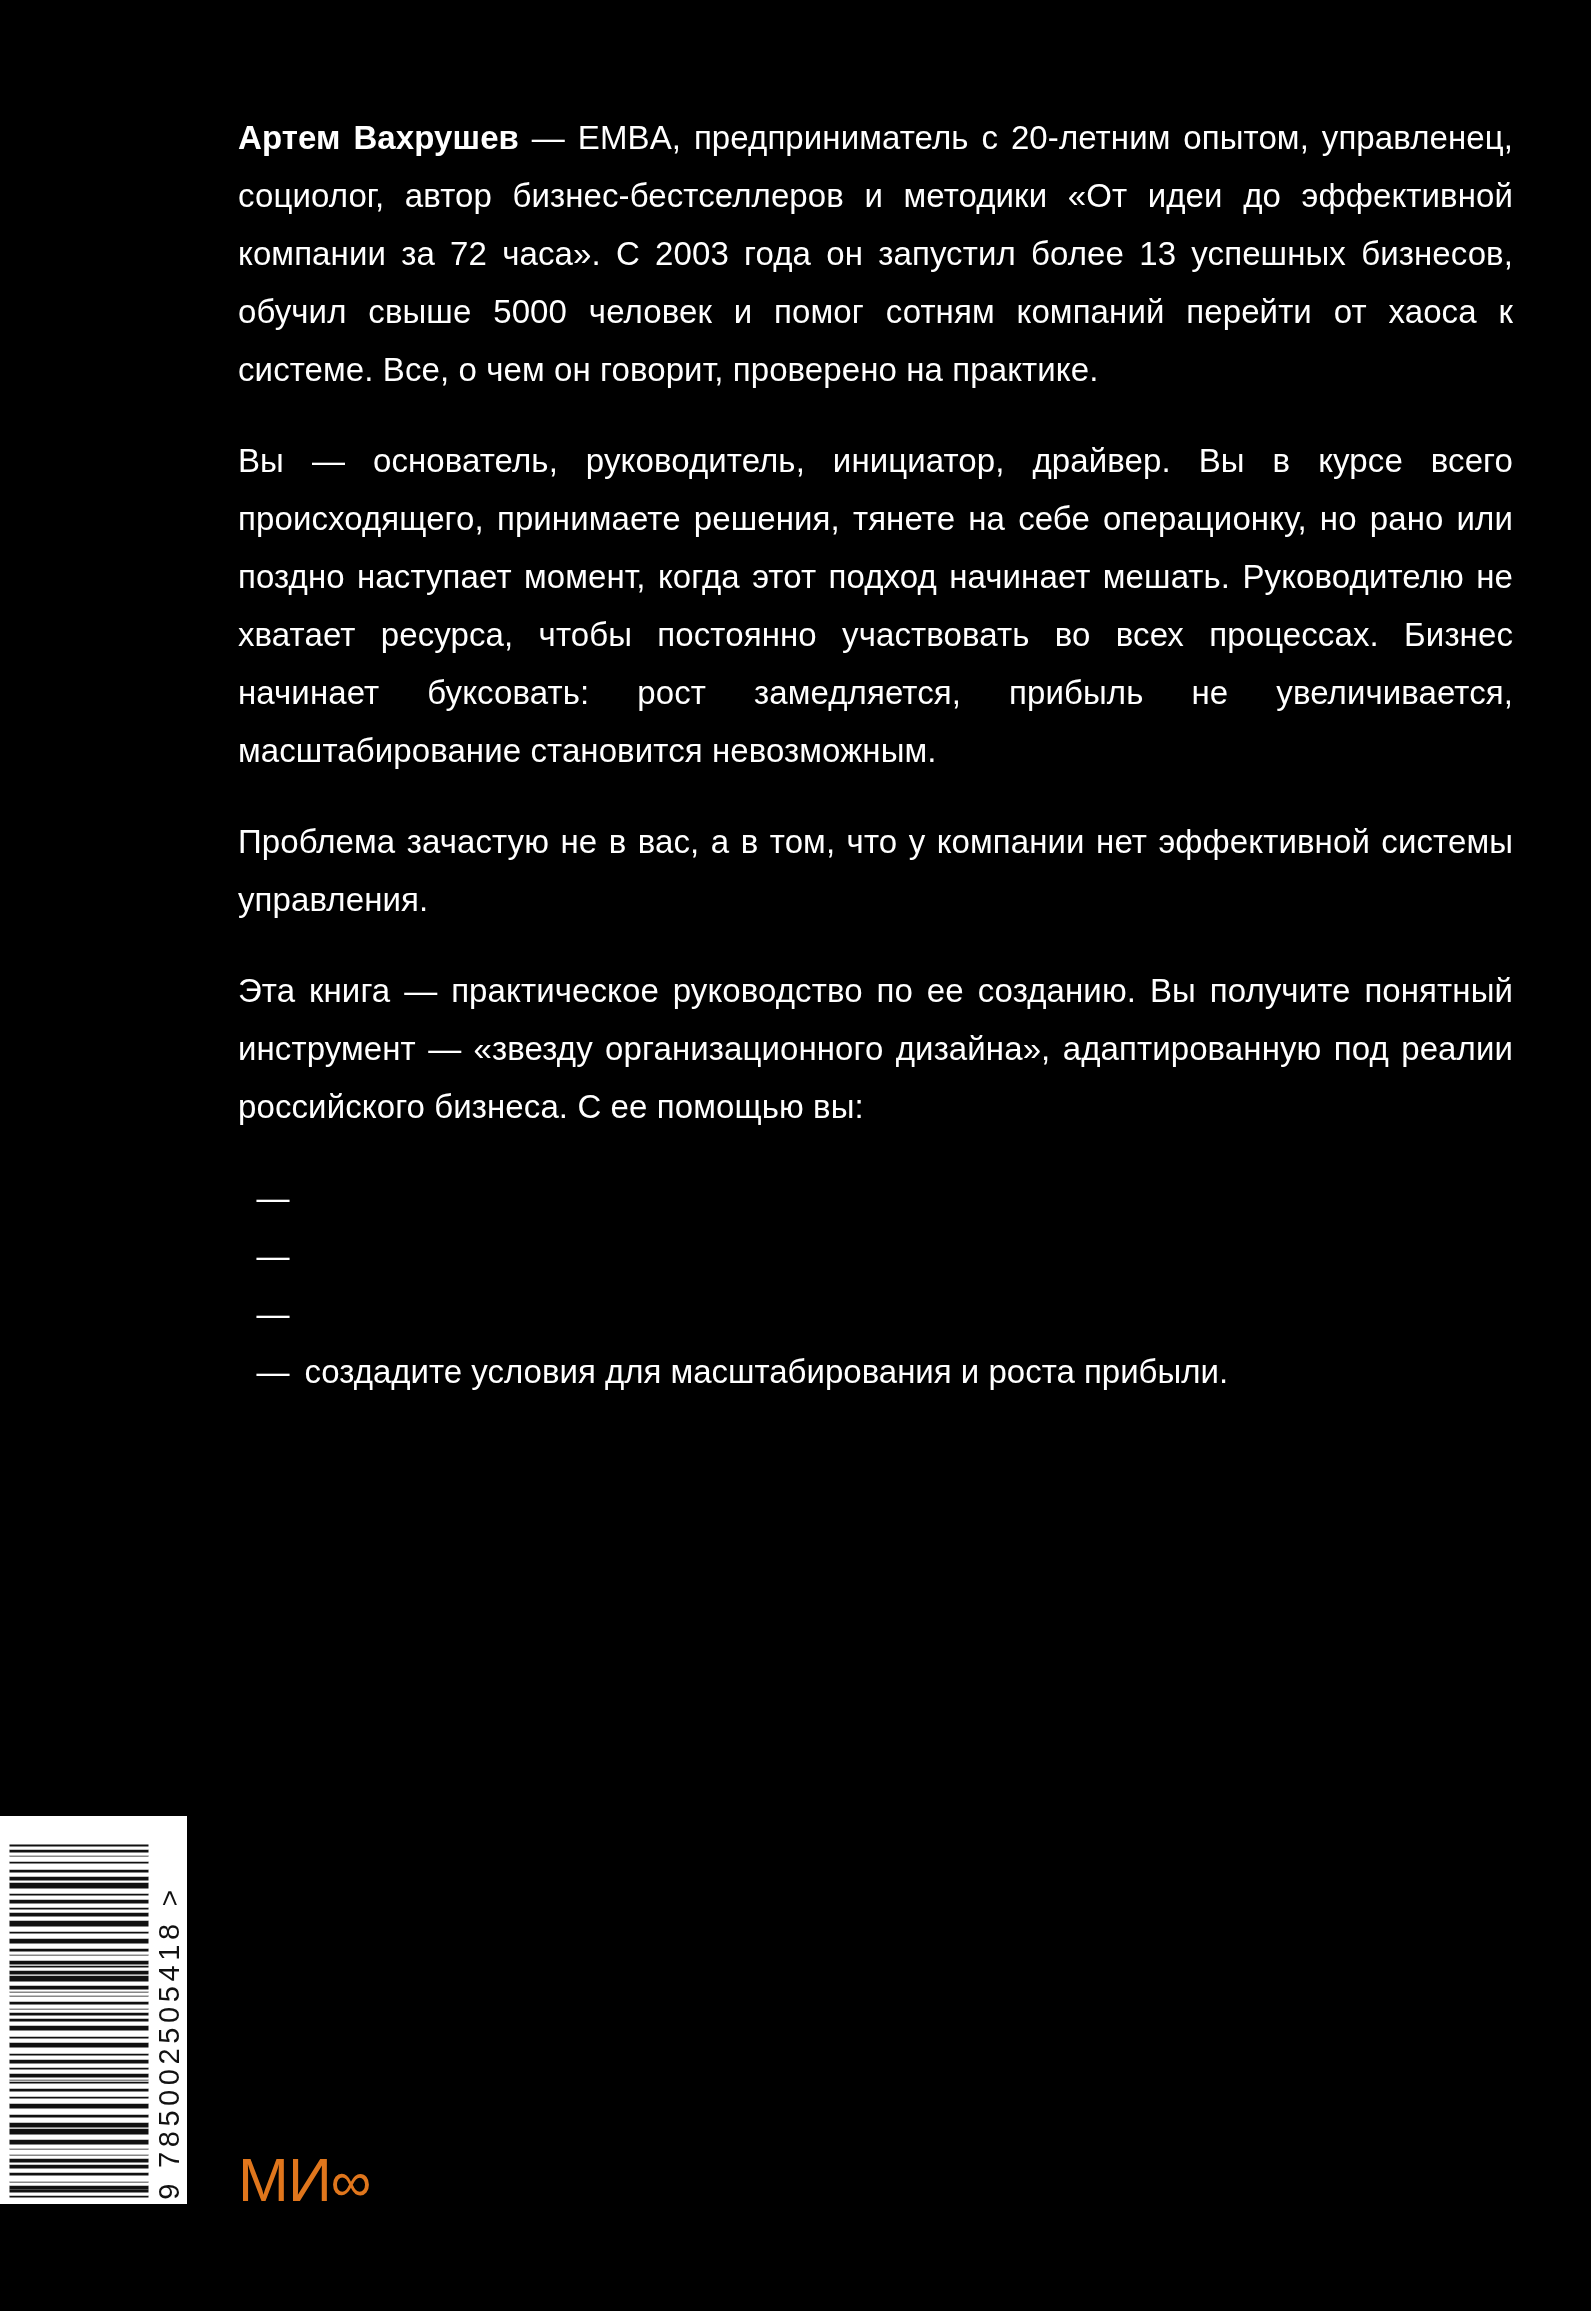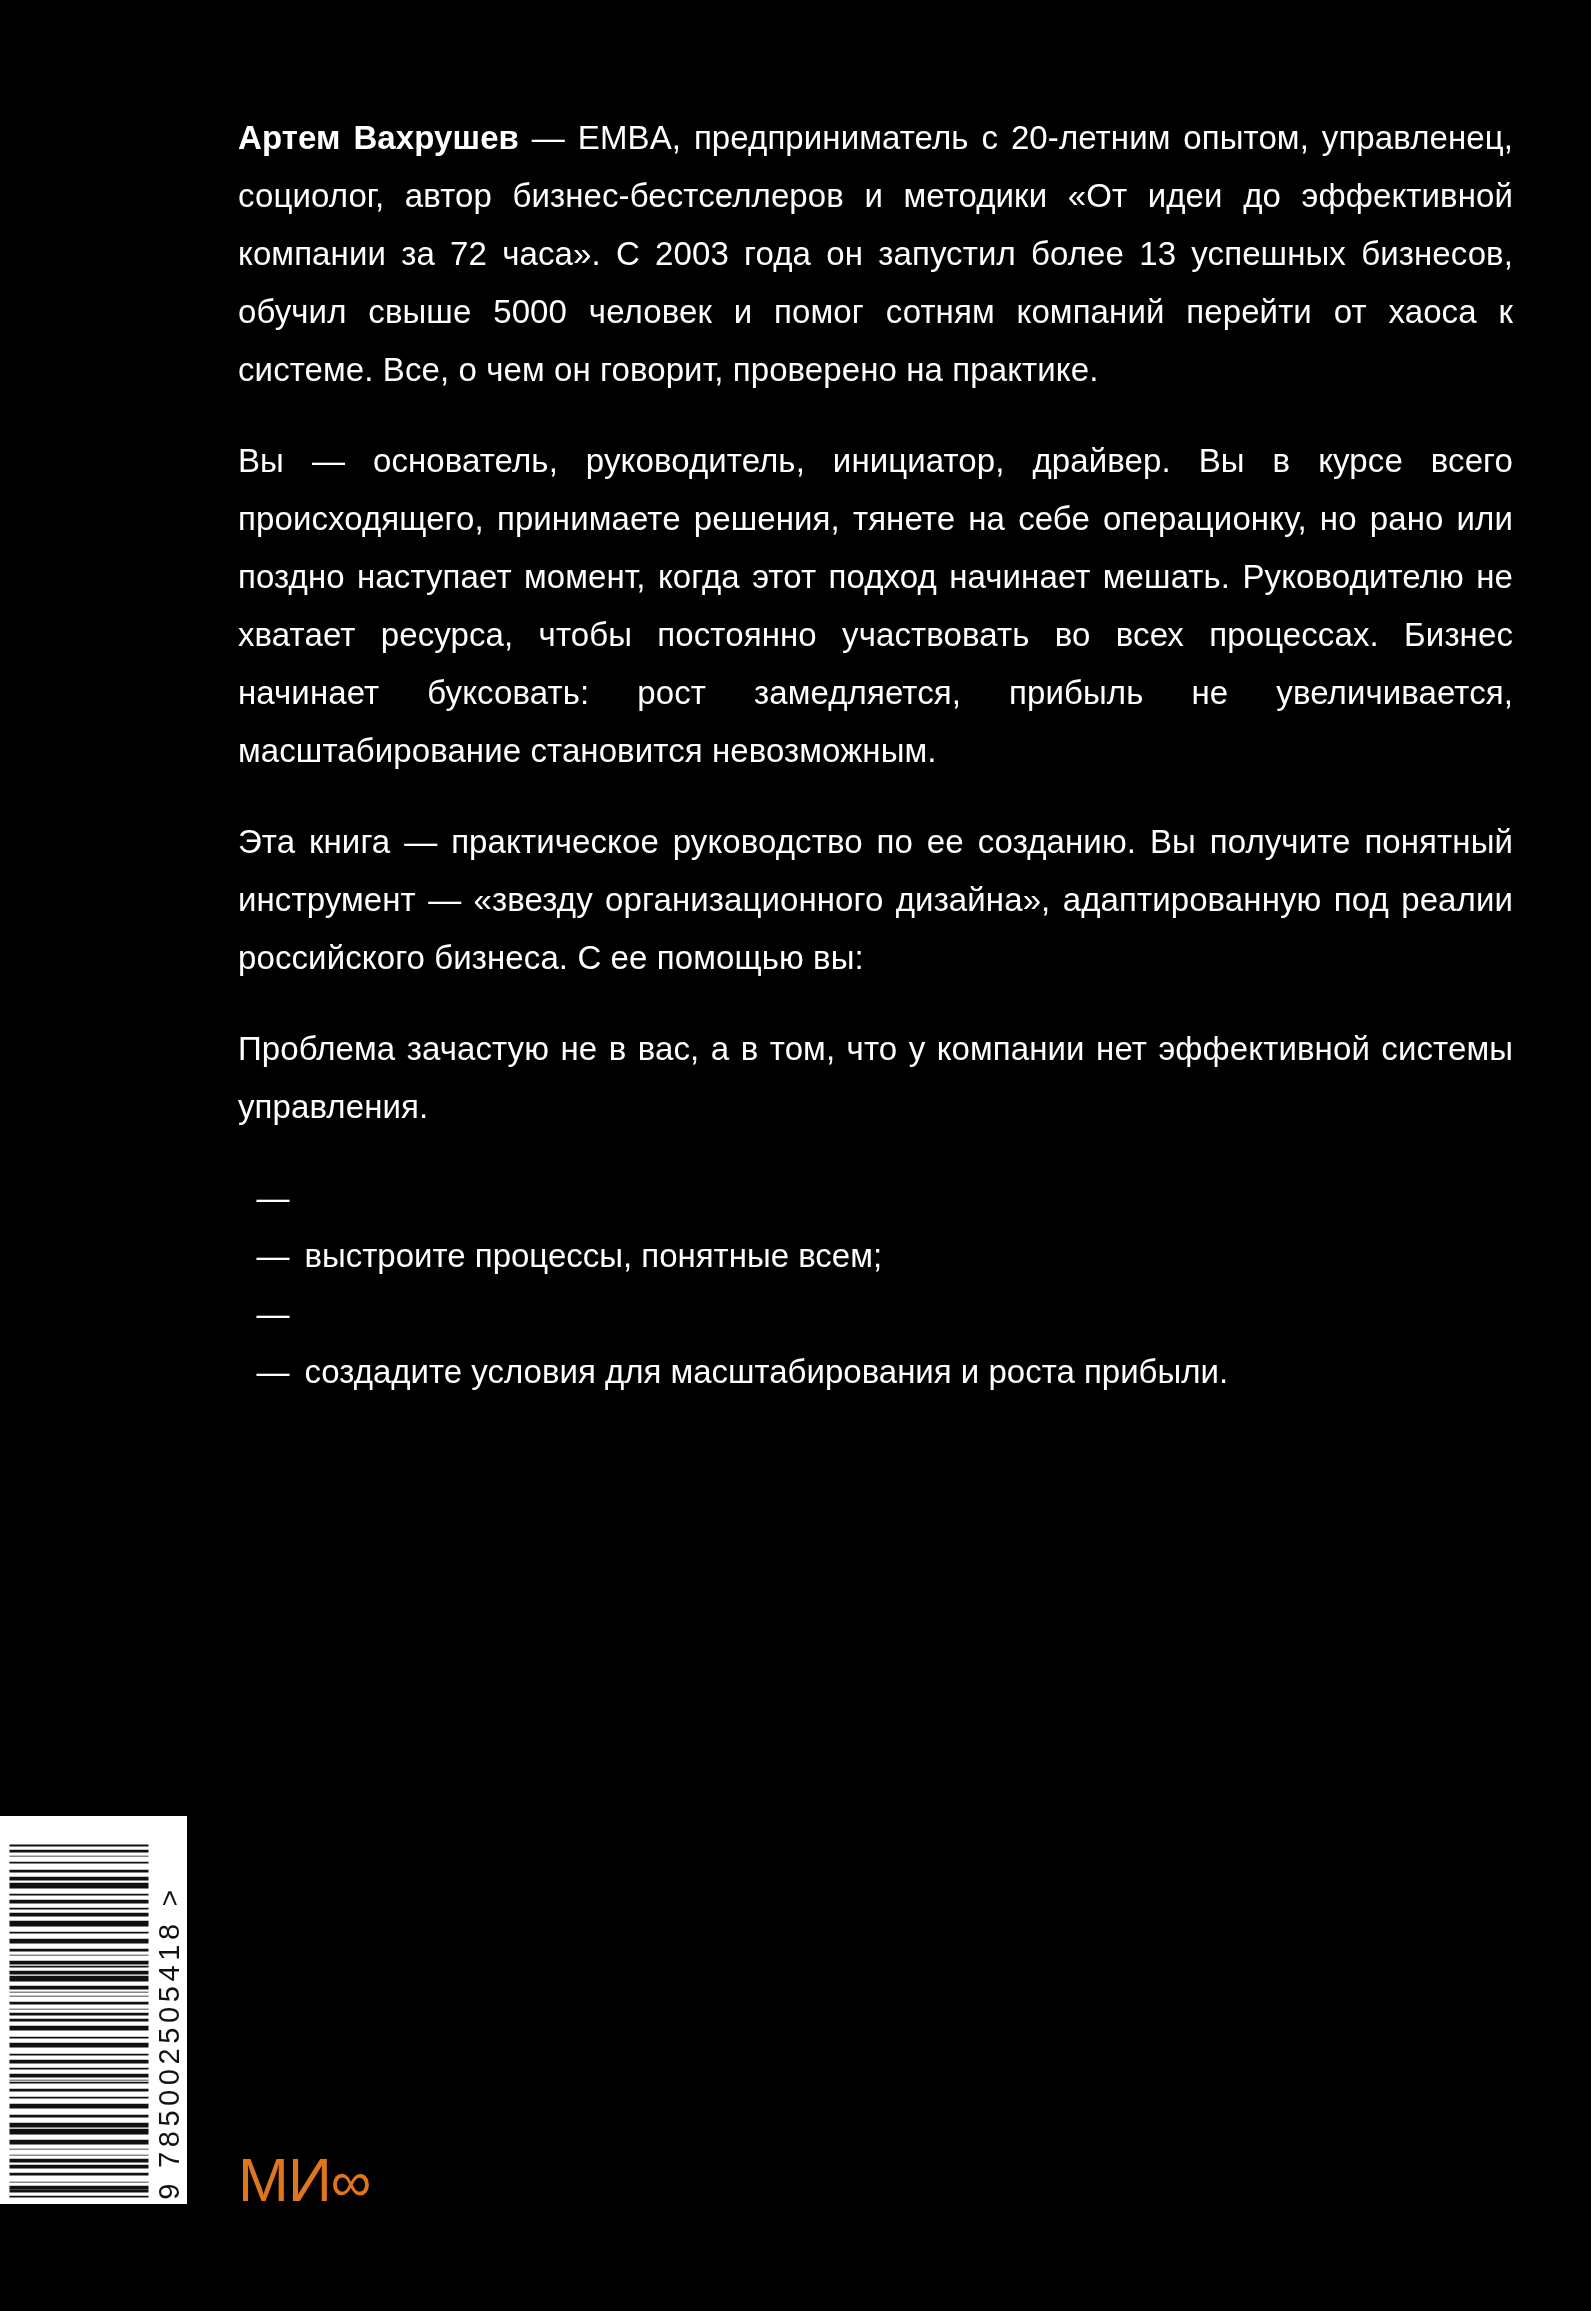--- a/index.html
+++ b/index.html
@@ -150,31 +150,30 @@
 <body>
 
 <div class="cover">
 
   <div class="blurb">
 
     <p class="para"><span class="author-name">Артем Вахрушев</span><span> — EMBA, предприниматель с 20-летним опытом, управленец, социолог, автор бизнес-бестселлеров и методики «От идеи до эффективной компании за 72 часа». С 2003 года он запустил более 13 успешных бизнесов, обучил свыше 5000 человек и помог сотням компаний перейти от хаоса к системе. Все, о чем он говорит, проверено на практике.</span></p>
 
     <p class="para">Вы — основатель, руководитель, инициатор, драйвер. Вы в курсе всего происходящего, принимаете решения, тянете на себе операционку, но рано или поздно наступает момент, когда этот подход начинает мешать. Руководителю не хватает ресурса, чтобы постоянно участвовать во всех процессах. Бизнес начинает буксовать: рост замедляется, прибыль не увеличивается, масштабирование становится невозможным.</p>
 
+    <p class="para">Проблема зачастую не в вас, а в том, что у компании нет эффективной системы управления.</p>
+
     <p class="para">Эта книга — практическое руководство по ее созданию. Вы получите понятный инструмент — «звезду организационного дизайна», адаптированную под реалии российского бизнеса. С ее помощью вы:</p>
-
-    <p class="para">Проблема зачастую не в вас, а в том, что у компании нет эффективной системы управления.</p>
 
     <ul class="bullet-list">
       <li class="bullet-item">
         <span class="bullet-dash">—</span>
       </li>
       <li class="bullet-item">
         <span class="bullet-dash">—</span>
-        <span class="bullet-text">выстроите процессы, понятные всем;</span>
       </li>
       <li class="bullet-item">
         <span class="bullet-dash">—</span>
       </li>
       <li class="bullet-item">
         <span class="bullet-dash">—</span>
         <span class="bullet-text">создадите условия для масштабирования и роста прибыли.</span>
       </li>
     </ul>
 

